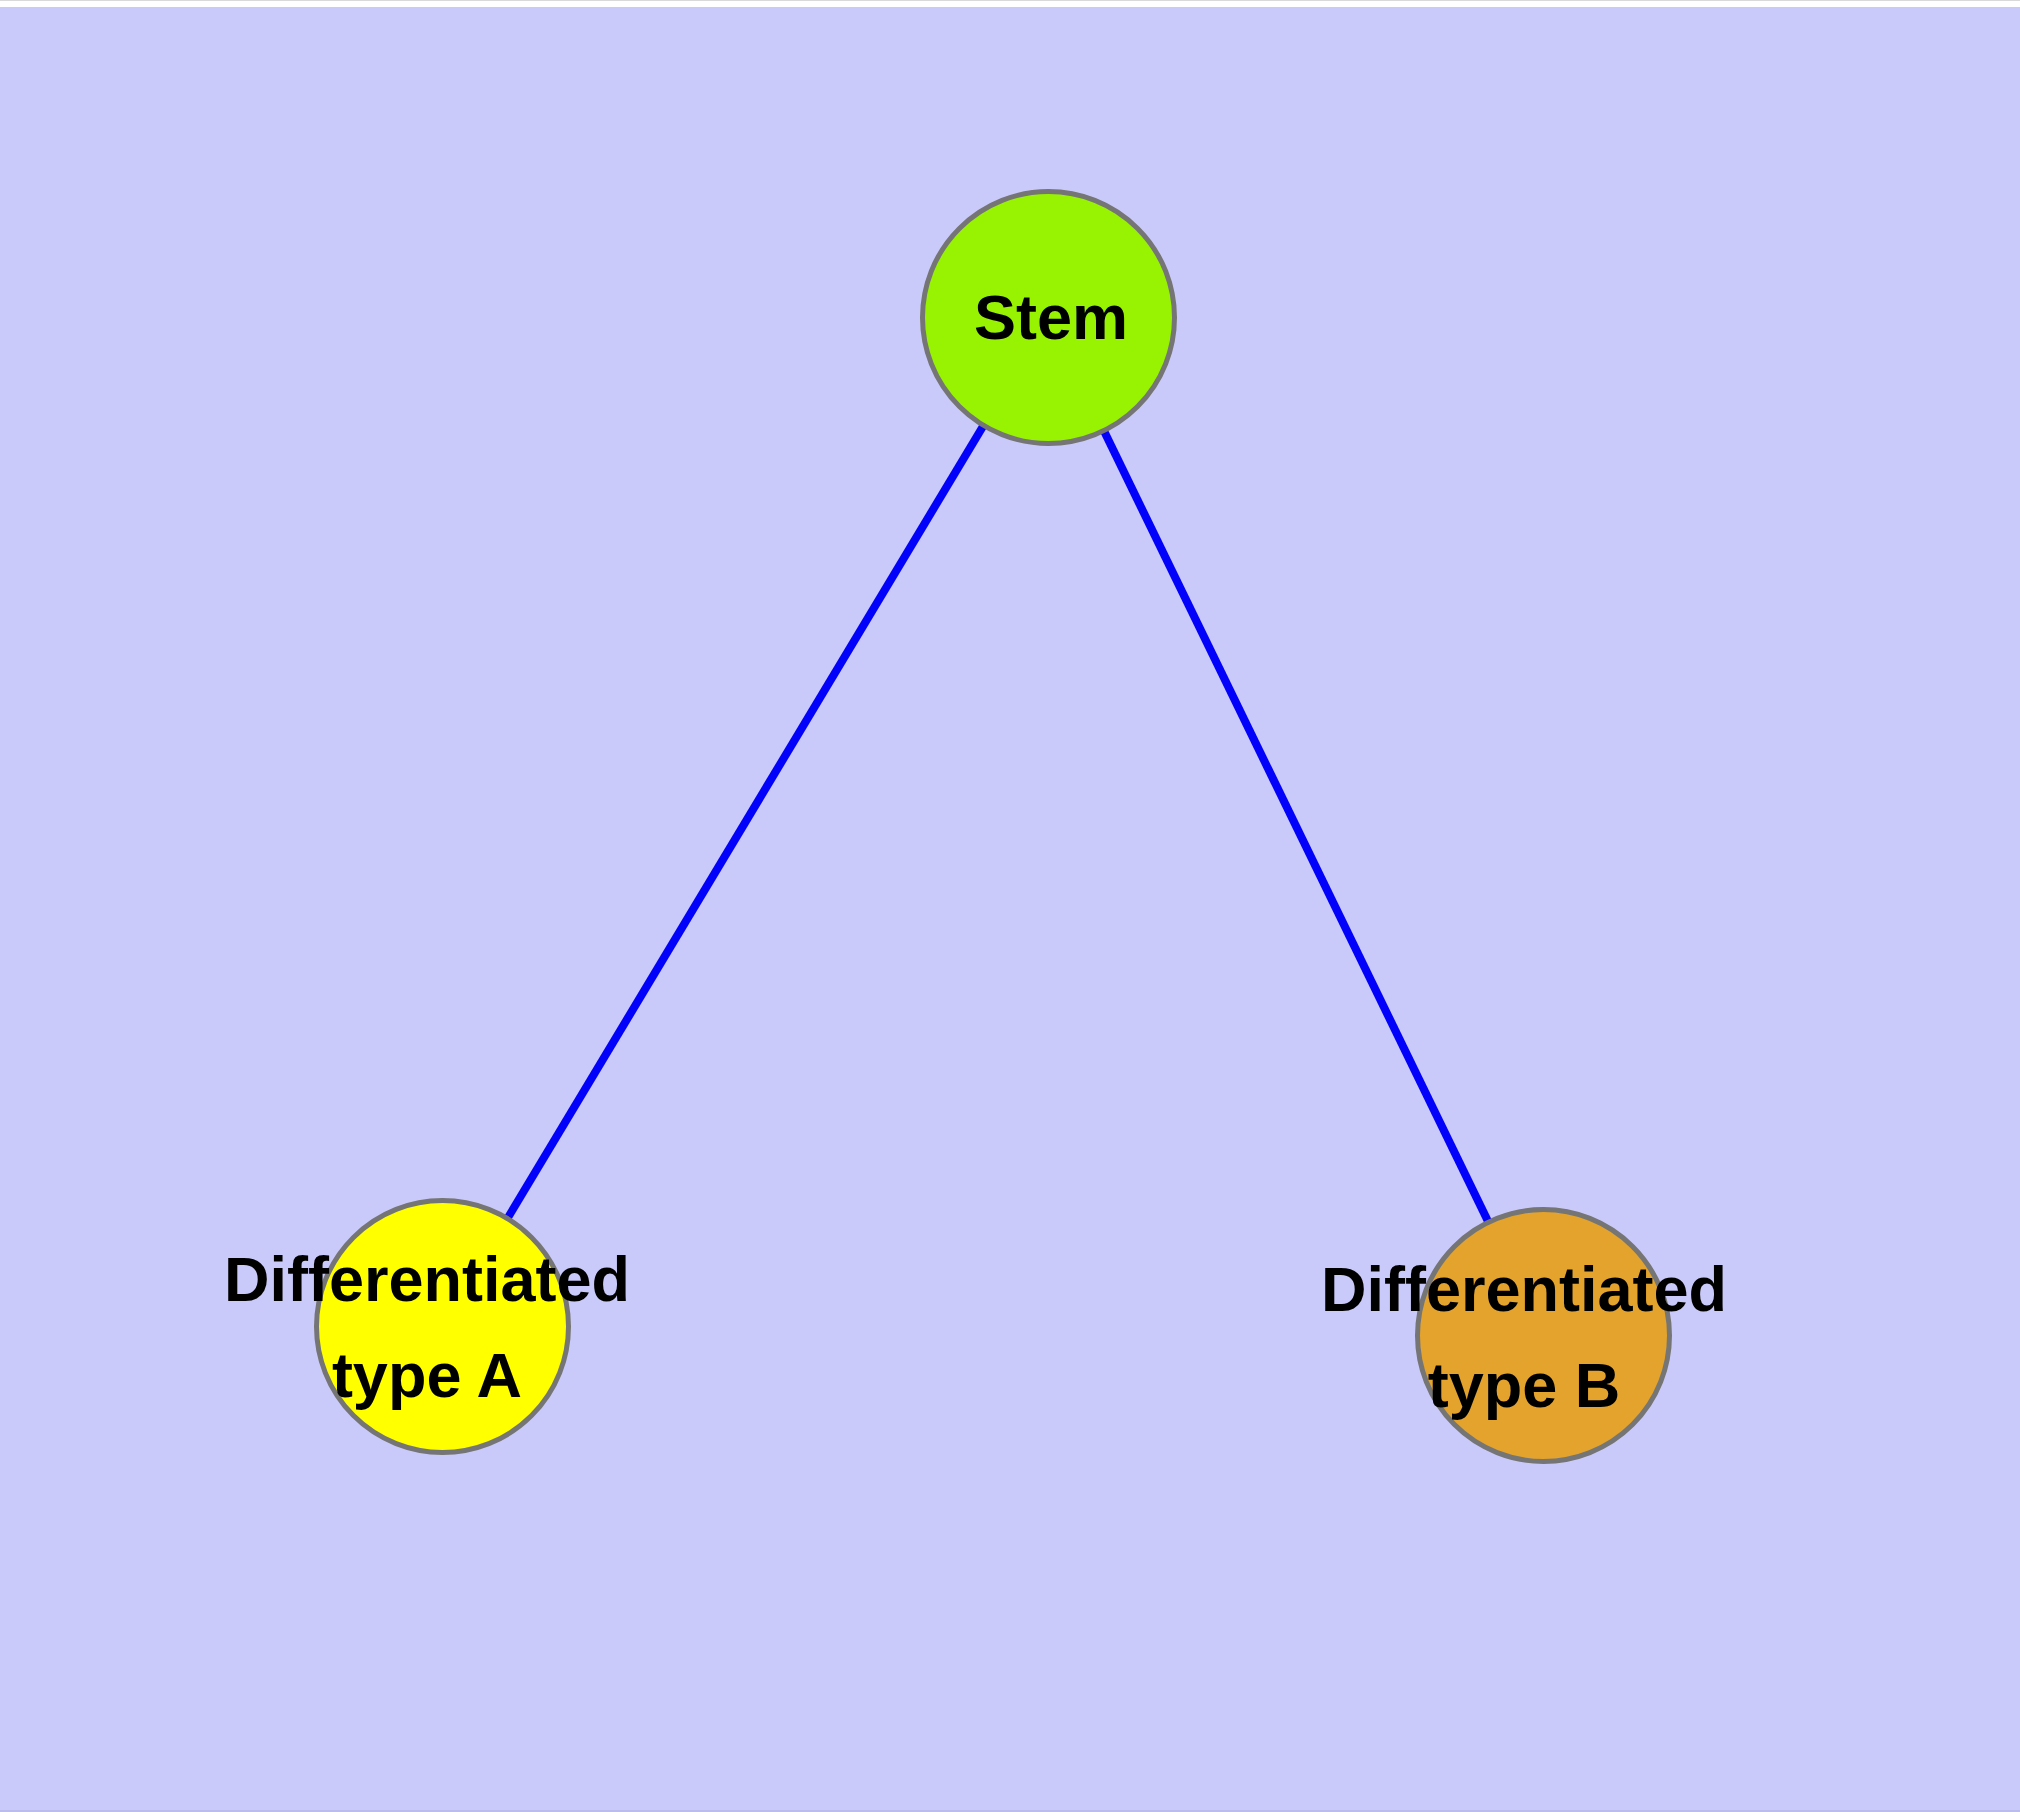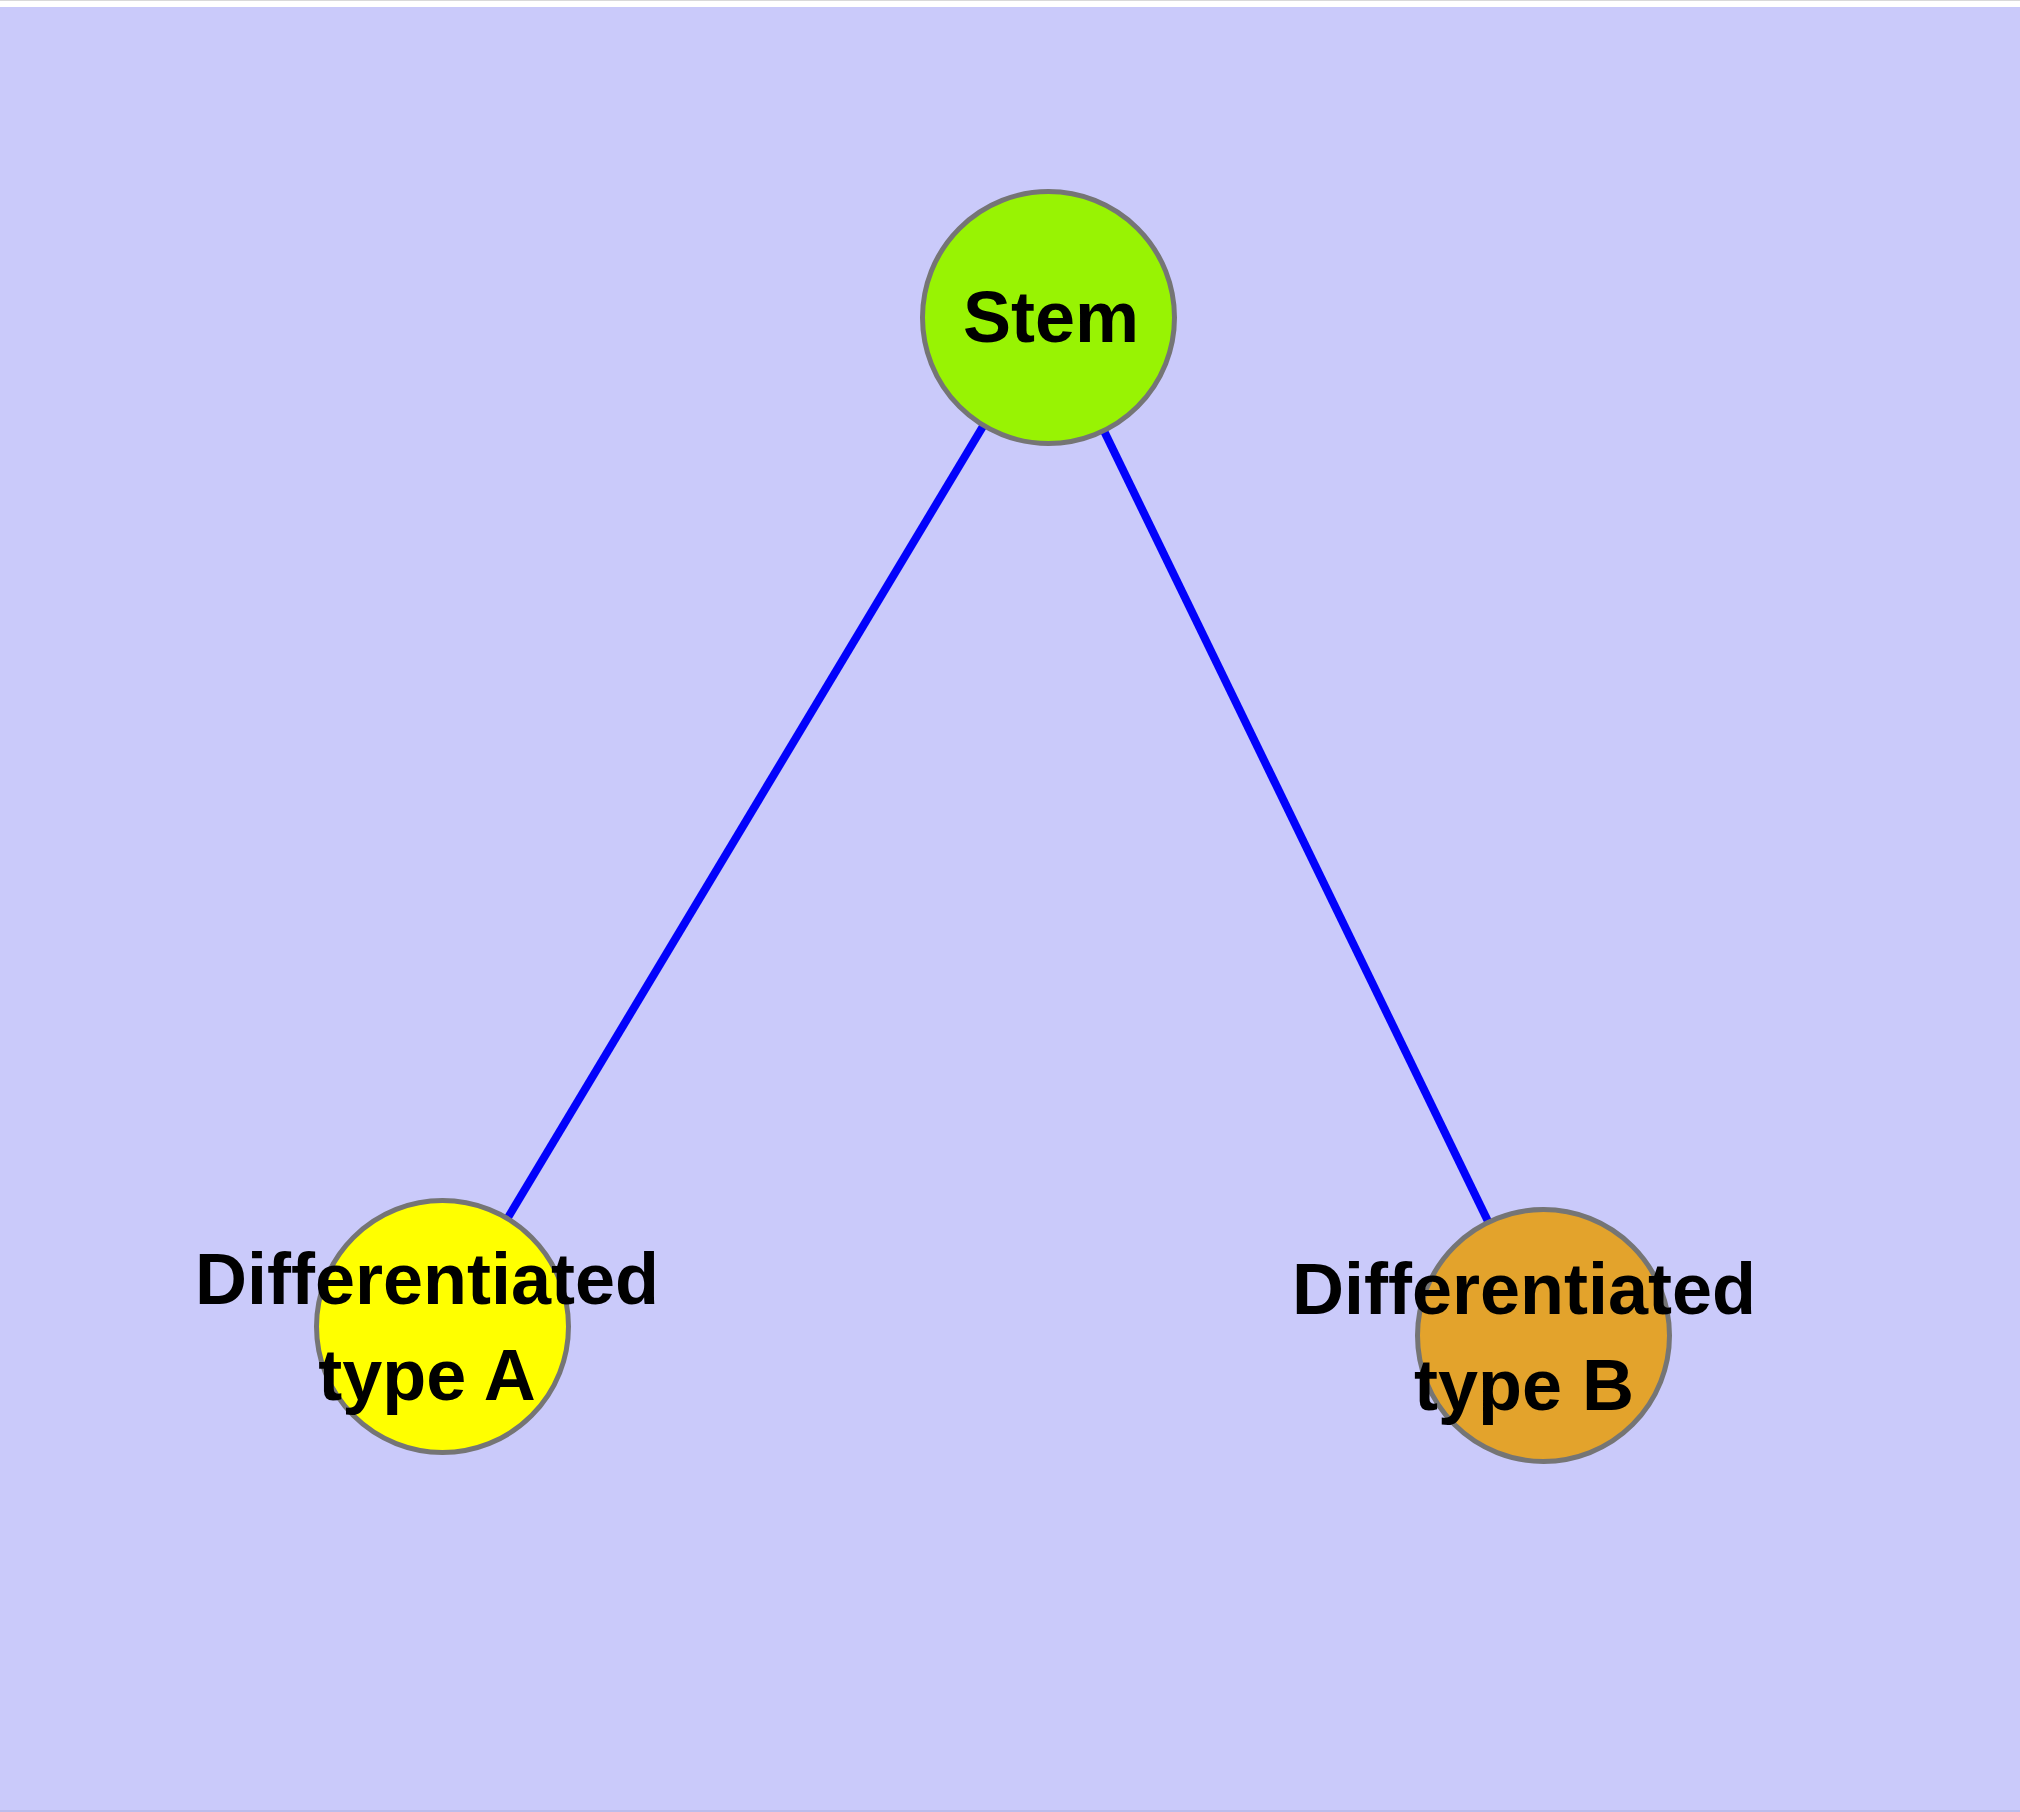--- a/index.html
+++ b/index.html
@@ -42,21 +42,21 @@
     position: absolute;
     box-sizing: border-box;
     border-style: solid;
     border-radius: 50%;
     z-index: 2;
   }
   .node-label {
     position: absolute;
     transform: translate(-50%, -50%);
     font-weight: bold;
-    font-size: 72px;
+    font-size: 63px;
     line-height: 96px;
     white-space: pre-line;
     text-align: center;
     z-index: 3;
     pointer-events: none;
   }
 </style>
 </head>
 <body>
 

